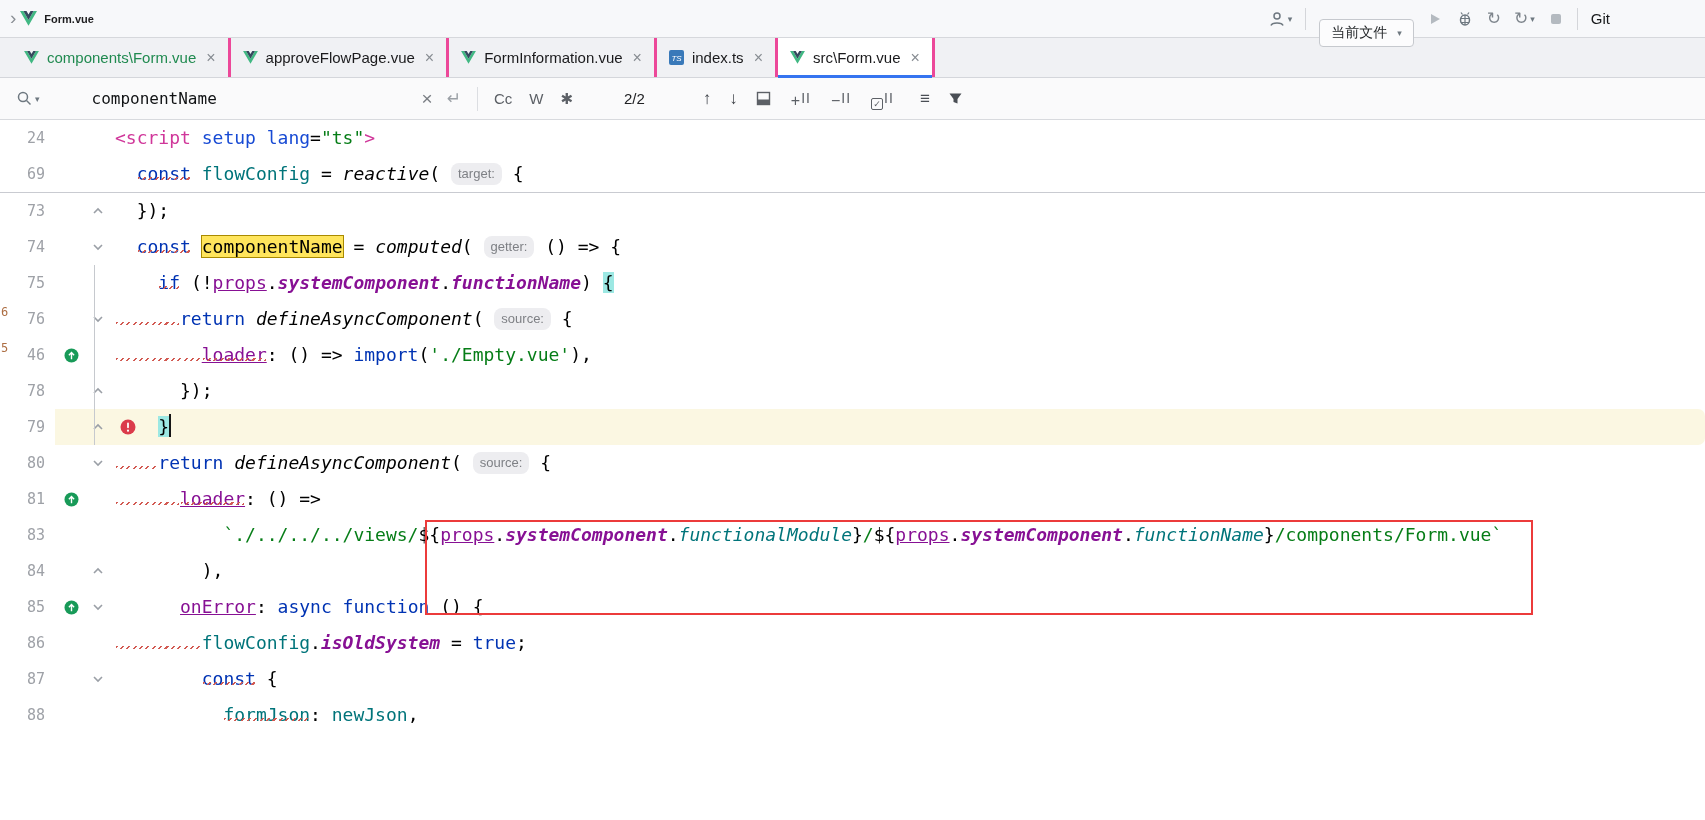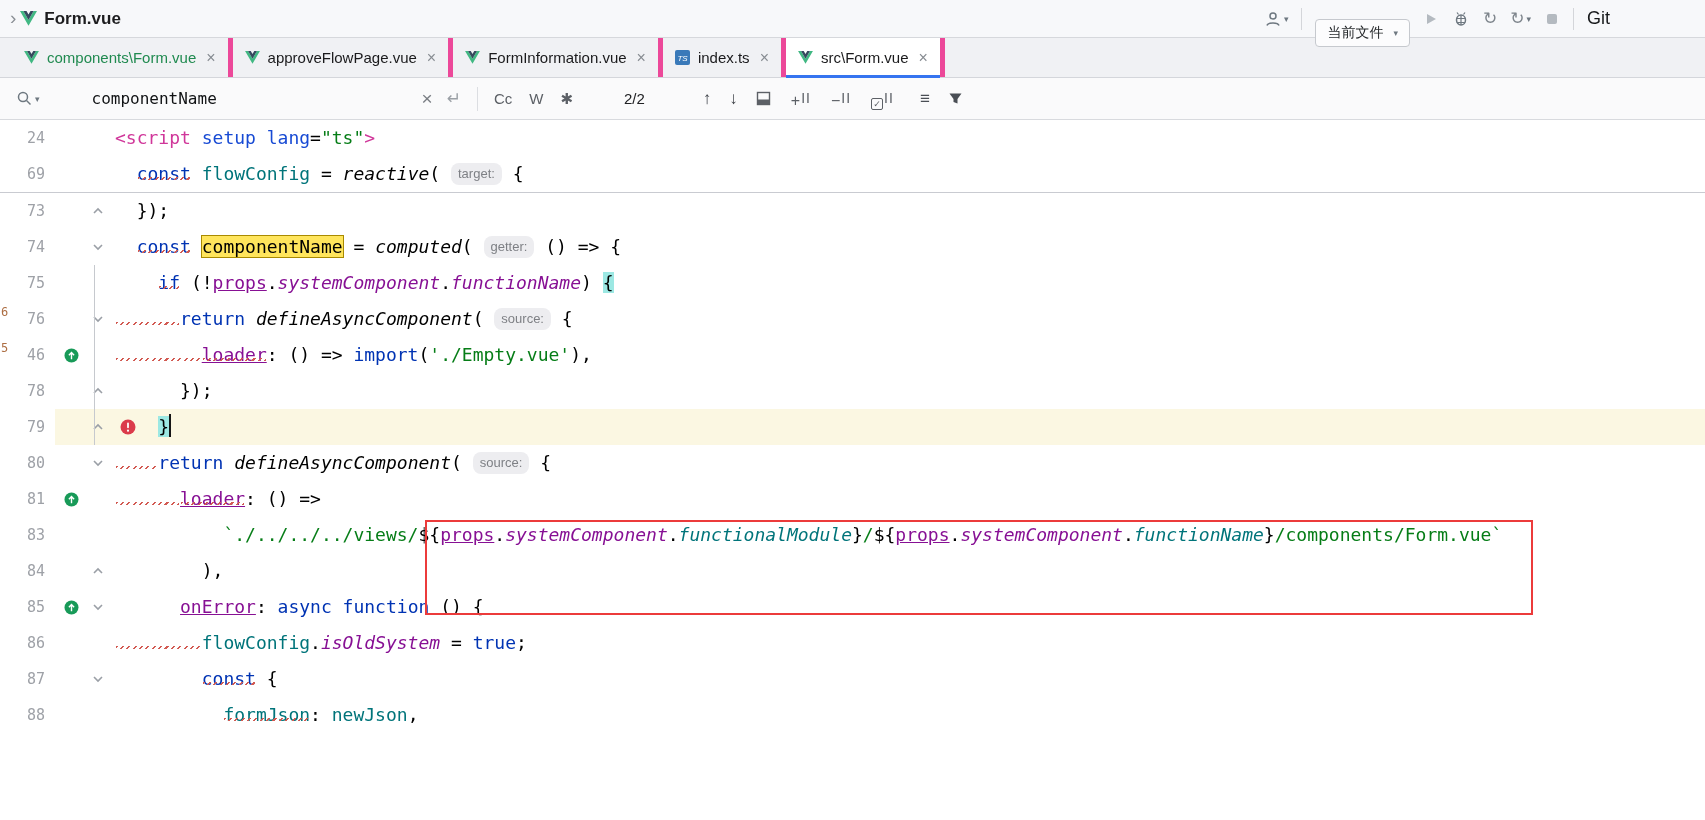--- a/index.html
+++ b/index.html
@@ -10,35 +10,35 @@
   }
   *{box-sizing:border-box;}
   html,body{margin:0;padding:0;}
   body{width:1705px;height:820px;overflow:hidden;background:#fff;
        font-family:"Liberation Sans",sans-serif;color:#1d1d1f;}
 
   
   .title-bar{height:38px;background:#F7F8FA;border-bottom:1px solid #D6D8DC;
              display:flex;align-items:center;padding:0 10px;}
   .tb-chevron{color:#8B9096;font-size:19px;margin:0 4px 2px 0;}
-  .tb-title{font-weight:bold;font-size:17px;margin-left:7px;}
+  .tb-title{font-weight:bold;font-size:11px;margin-left:7px;}
   .tb-right{margin-left:auto;display:flex;align-items:center;gap:13px;}
   .tb-sep{width:1px;height:22px;background:#D4D6DA;}
   .caret{font-size:9px;color:#6E7880;margin-left:2px;}
   .run-config{display:flex;align-items:center;gap:8px;border:1px solid #C6C9CE;
               border-radius:4px;background:#FCFCFD;padding:4px 11px;font-size:14px;color:#25282B;margin-top:28px;}
   .tb-icon{display:flex;align-items:center;}
   .tb-glyph{font-size:17px;color:#7E858C;}
-  .git-label{font-size:18px;color:#17191b;margin-right:85px;}
+  .git-label{font-size:15px;color:#17191b;margin-right:85px;}
 
   
   .tab-bar{height:40px;background:#F0F1F4;border-bottom:1px solid #D4D6DB;
            display:flex;align-items:stretch;padding-left:12px;}
   .tab{position:relative;display:flex;align-items:center;gap:8px;padding:0 12px;
-       font-size:15px;color:#1A1A1C;border-right:5px solid #ec4899;cursor:default;}
+       font-size:15px;color:#1A1A1C;border-right:3px solid #ec4899;cursor:default;}
   .tab.active{background:#fff;}
   .tab.active::after{content:"";position:absolute;left:0;right:0;bottom:-1px;height:3px;
                      background:var(--accent-blue);}
   .tabicon{display:flex;align-items:flex-start;font-style:italic;}
   .tabclose{color:#878C92;font-size:16px;margin-left:2px;}
 
   
   .search-bar{height:42px;background:#FAFAFB;border-bottom:1px solid #D8DADE;
               display:flex;align-items:center;padding-left:16px;font-size:15px;color:#5C6066;}
   .sb-query{margin-left:52px;width:330px;font:16px "DejaVu Sans Mono",monospace;color:#101214;}
@@ -61,30 +61,30 @@
   
   .editor{position:relative;background:#fff;height:700px;font:18px/36px "DejaVu Sans Mono",monospace;}
   .row{display:flex;height:36px;position:relative;}
   .ln{width:55px;text-align:right;padding-right:10px;font:15px/36px "DejaVu Sans Mono",monospace;
       color:#9EA1A7;flex:none;}
   .iconcol{width:33px;flex:none;display:flex;align-items:center;justify-content:center;}
   .foldcol{width:27px;flex:none;display:flex;align-items:center;padding-left:4px;}
   .code{white-space:pre;color:#000;flex:1;}
   .sticky{border-bottom:1px solid #C9CBD1;background:#fff;position:relative;z-index:3;}
   .lines{position:relative;}
-  .caret-row{background:linear-gradient(to right,#fff 55px,var(--caret-row-bg) 55px);}
+  .caret-row{background:linear-gradient(to right,#fff 55px,var(--caret-row-bg) 55px);border-radius:7px;}
   .err-ball{position:absolute;left:120px;top:10px;display:flex;}
 
   .t-kw{color:var(--keyword);}
   .t-fn{font-style:italic;}
   .t-tag{color:var(--tag);}
   .t-attr{color:var(--attr);}
   .t-str{color:var(--string);}
   .t-prop{color:var(--property);text-decoration:underline;}
-  .t-propi{color:var(--property);font-style:italic;}
+  .t-propi{color:var(--property);font-style:italic;font-weight:bold;}
   .t-teal{color:var(--reactive-var);}
   .t-teali{color:var(--reactive-var);font-style:italic;}
   .t-search{background:var(--search-match-bg);outline:1px solid #A98A00;}
   .t-brace{background:var(--brace-match-bg);}
   .t-chip{display:inline-block;font:13px/17px "Liberation Sans",sans-serif;color:#7E8085;
           background:#EDEDF0;border-radius:8px;padding:2px 7px 3px;vertical-align:2px;}
   .t-wavy,.t-wavyind{position:relative;}
   .t-wavy::after,.t-wavyind::after{content:"";position:absolute;left:1px;right:1px;bottom:4px;
      height:3px;background:repeating-linear-gradient(135deg,#D25A52 0 1.5px,transparent 1.5px 4.5px);}
   .caret-bar{display:inline-block;width:0;border-left:2px solid #151515;height:23px;vertical-align:-4px;}

